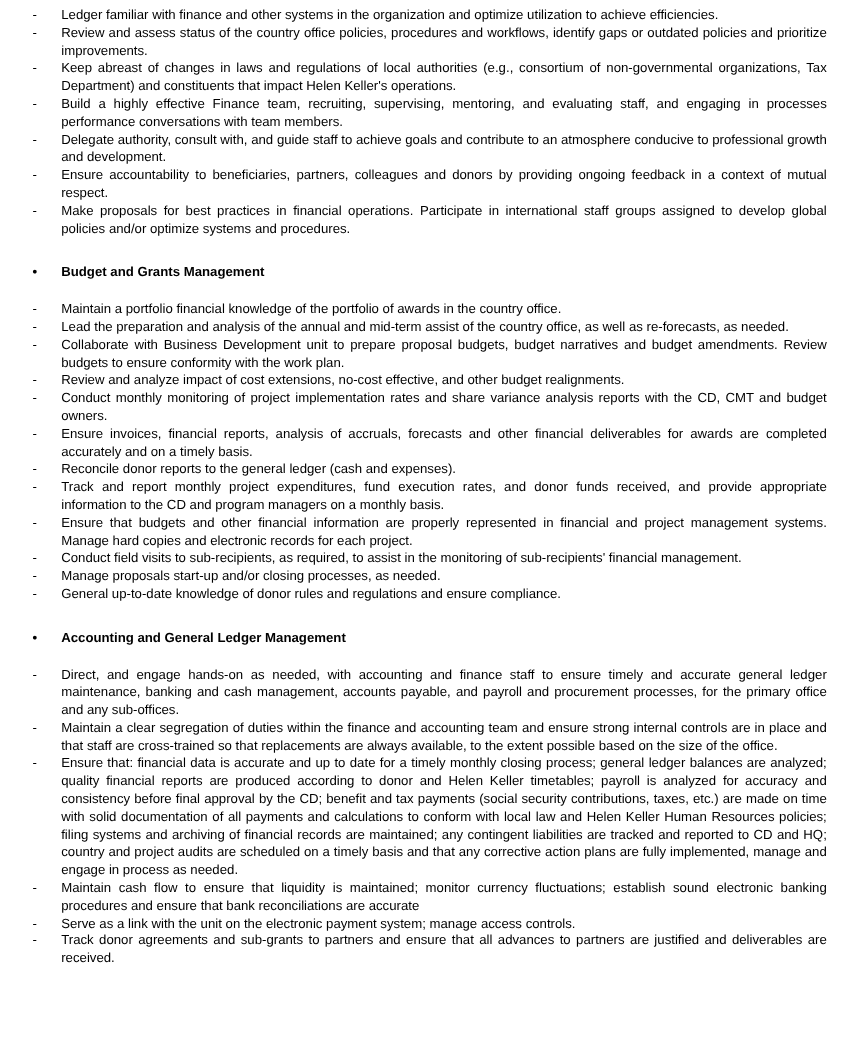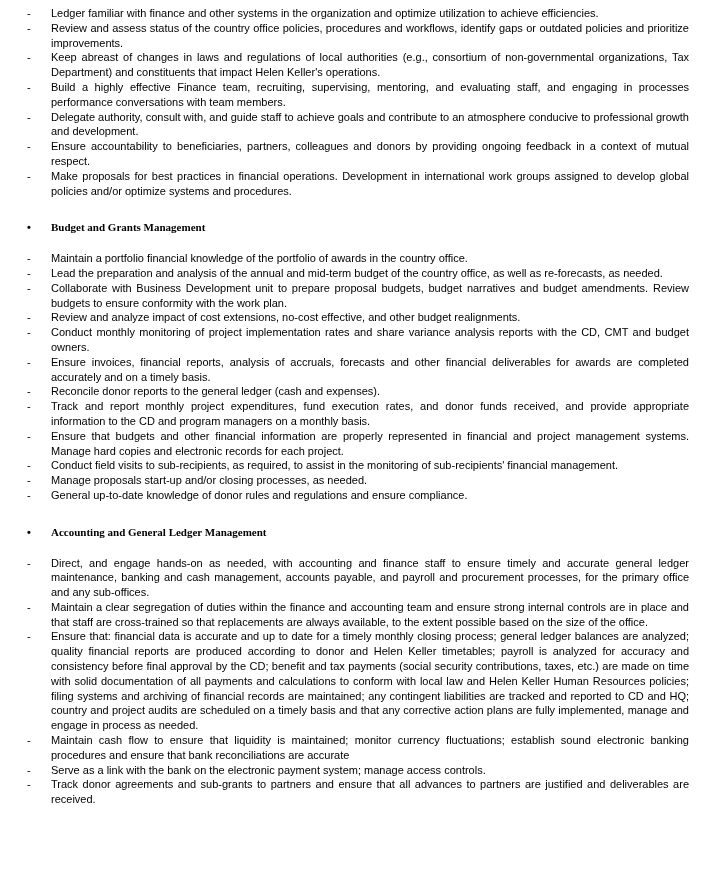--- a/index.html
+++ b/index.html
@@ -36,21 +36,20 @@
     text-align: justify;
     text-justify: inter-word;
   }
   .heading-row {
     margin-top: 22px;
     margin-bottom: 16px;
     font-weight: bold;
   }
   .heading-row .text {
     text-align: left;
-    font-family: Liberation Serif, serif;
   }
 </style>
 </head>
 <body>
 
 <div class="doc">
     <div class="row">
       <span class="marker">-</span>
       <span class="text">Ledger familiar with finance and other systems in the organization and optimize utilization to achieve efficiencies.</span>
     </div>
@@ -69,33 +68,33 @@
     <div class="row">
       <span class="marker">-</span>
       <span class="text">Delegate authority, consult with, and guide staff to achieve goals and contribute to an atmosphere conducive to professional growth and development.</span>
     </div>
     <div class="row">
       <span class="marker">-</span>
       <span class="text">Ensure accountability to beneficiaries, partners, colleagues and donors by providing ongoing feedback in a context of mutual respect.</span>
     </div>
     <div class="row">
       <span class="marker">-</span>
-      <span class="text">Make proposals for best practices in financial operations. Development in international work groups assigned to develop global policies and/or optimize systems and procedures.</span>
+      <span class="text">Make proposals for best practices in financial operations. Participate in international staff groups assigned to develop global policies and/or optimize systems and procedures.</span>
     </div>
     <div class="row heading-row">
       <span class="marker">•</span>
       <span class="text">Budget and Grants Management</span>
     </div>
     <div class="row">
       <span class="marker">-</span>
       <span class="text">Maintain a portfolio financial knowledge of the portfolio of awards in the country office.</span>
     </div>
     <div class="row">
       <span class="marker">-</span>
-      <span class="text">Lead the preparation and analysis of the annual and mid-term budget of the country office, as well as re-forecasts, as needed.</span>
+      <span class="text">Lead the preparation and analysis of the annual and mid-term assist of the country office, as well as re-forecasts, as needed.</span>
     </div>
     <div class="row">
       <span class="marker">-</span>
       <span class="text">Collaborate with Business Development unit to prepare proposal budgets, budget narratives and budget amendments. Review budgets to ensure conformity with the work plan.</span>
     </div>
     <div class="row">
       <span class="marker">-</span>
       <span class="text">Review and analyze impact of cost extensions, no-cost effective, and other budget realignments.</span>
     </div>
     <div class="row">
@@ -145,19 +144,19 @@
     <div class="row">
       <span class="marker">-</span>
       <span class="text">Ensure that: financial data is accurate and up to date for a timely monthly closing process; general ledger balances are analyzed; quality financial reports are produced according to donor and Helen Keller timetables; payroll is analyzed for accuracy and consistency before final approval by the CD; benefit and tax payments (social security contributions, taxes, etc.) are made on time with solid documentation of all payments and calculations to conform with local law and Helen Keller Human Resources policies; filing systems and archiving of financial records are maintained; any contingent liabilities are tracked and reported to CD and HQ; country and project audits are scheduled on a timely basis and that any corrective action plans are fully implemented, manage and engage in process as needed.</span>
     </div>
     <div class="row">
       <span class="marker">-</span>
       <span class="text">Maintain cash flow to ensure that liquidity is maintained; monitor currency fluctuations; establish sound electronic banking procedures and ensure that bank reconciliations are accurate</span>
     </div>
     <div class="row">
       <span class="marker">-</span>
-      <span class="text">Serve as a link with the bank on the electronic payment system; manage access controls.</span>
+      <span class="text">Serve as a link with the unit on the electronic payment system; manage access controls.</span>
     </div>
     <div class="row">
       <span class="marker">-</span>
       <span class="text">Track donor agreements and sub-grants to partners and ensure that all advances to partners are justified and deliverables are received.</span>
     </div>
   </div>
 
 </body></html>

